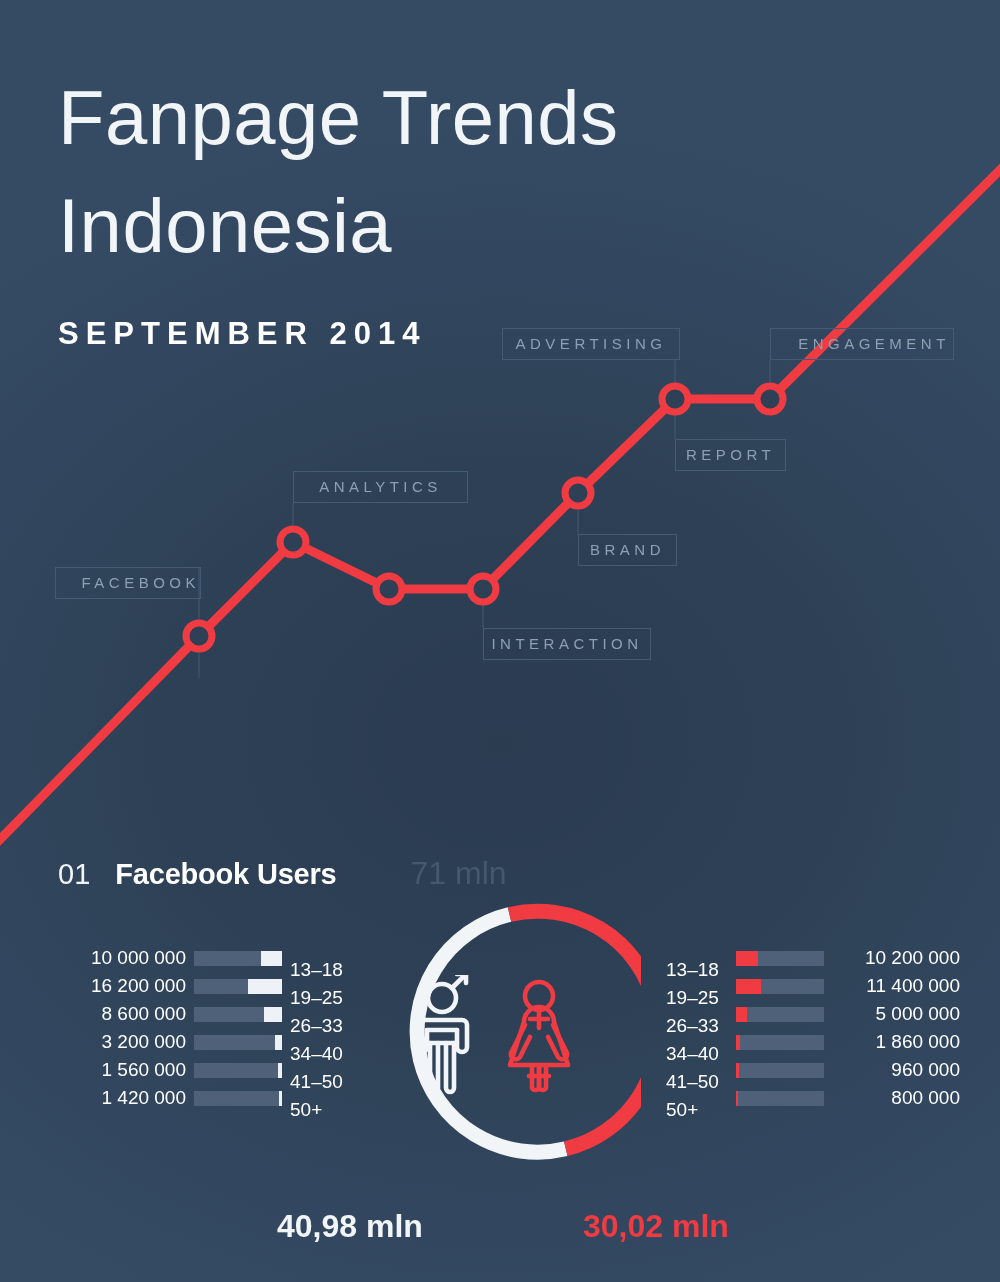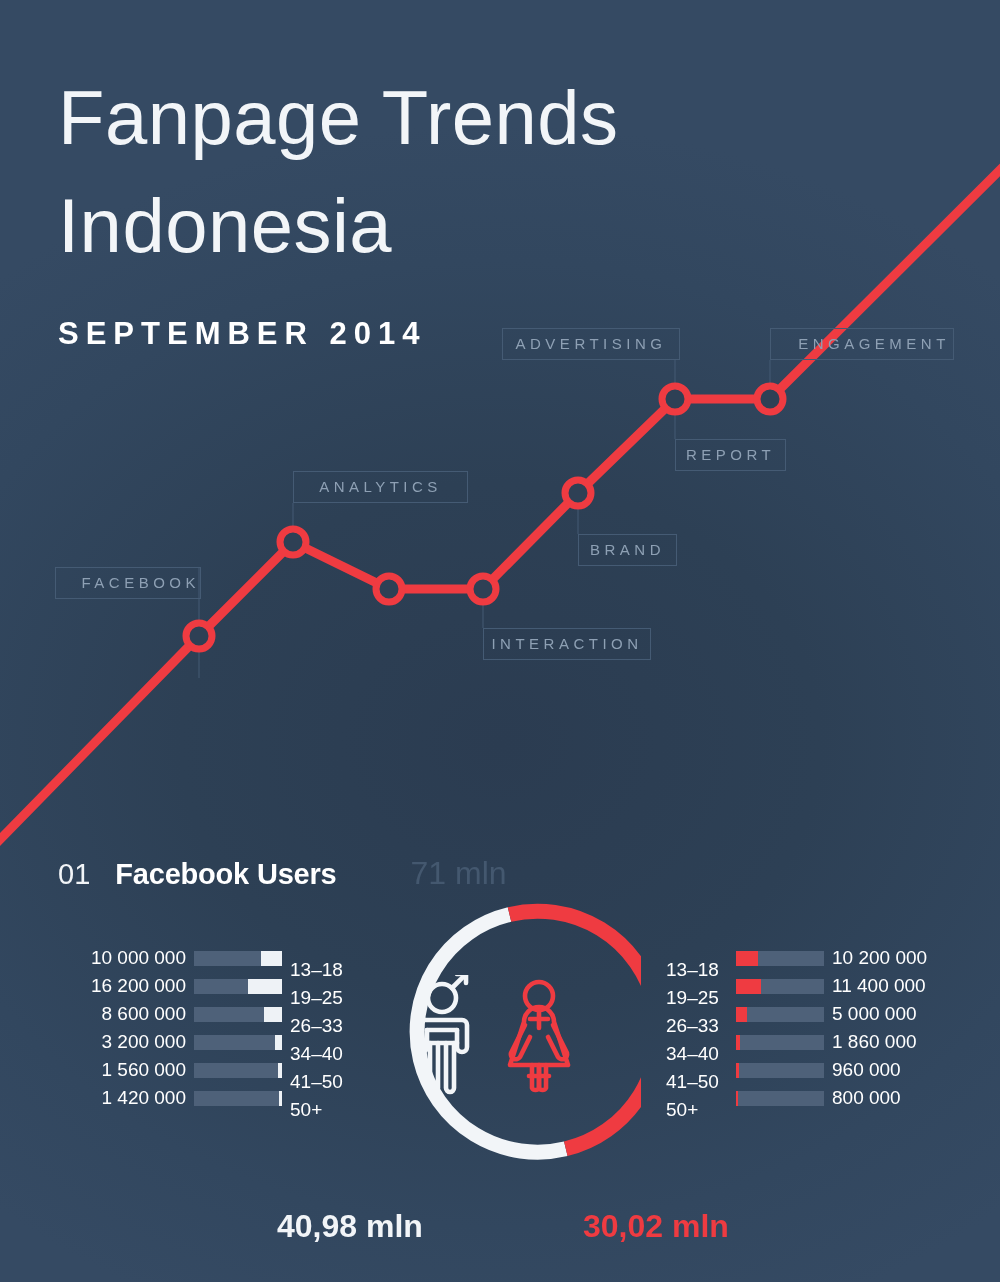--- a/index.html
+++ b/index.html
@@ -141,21 +141,21 @@
   .age-table.left .age-range { width: 62px; text-align: left; }
   .bar-fill-white {
     position: absolute;
     top: 0; bottom: 0;
     background: #eef2f6;
   }
 
   
   .age-table.right .age-range { width: 62px; text-align: left; }
   .age-table.right .bar-track { margin: 0 8px; }
-  .age-table.right .age-num   { width: 128px; text-align: left; }
+  .age-table.right .age-num   { width: 128px; text-align: right; }
   .bar-fill-red {
     position: absolute;
     top: 0; bottom: 0; left: 0;
     background: #ef3b41;
   }
 
   
   .donut-wrap {
     position: absolute;
     left: 378px;

